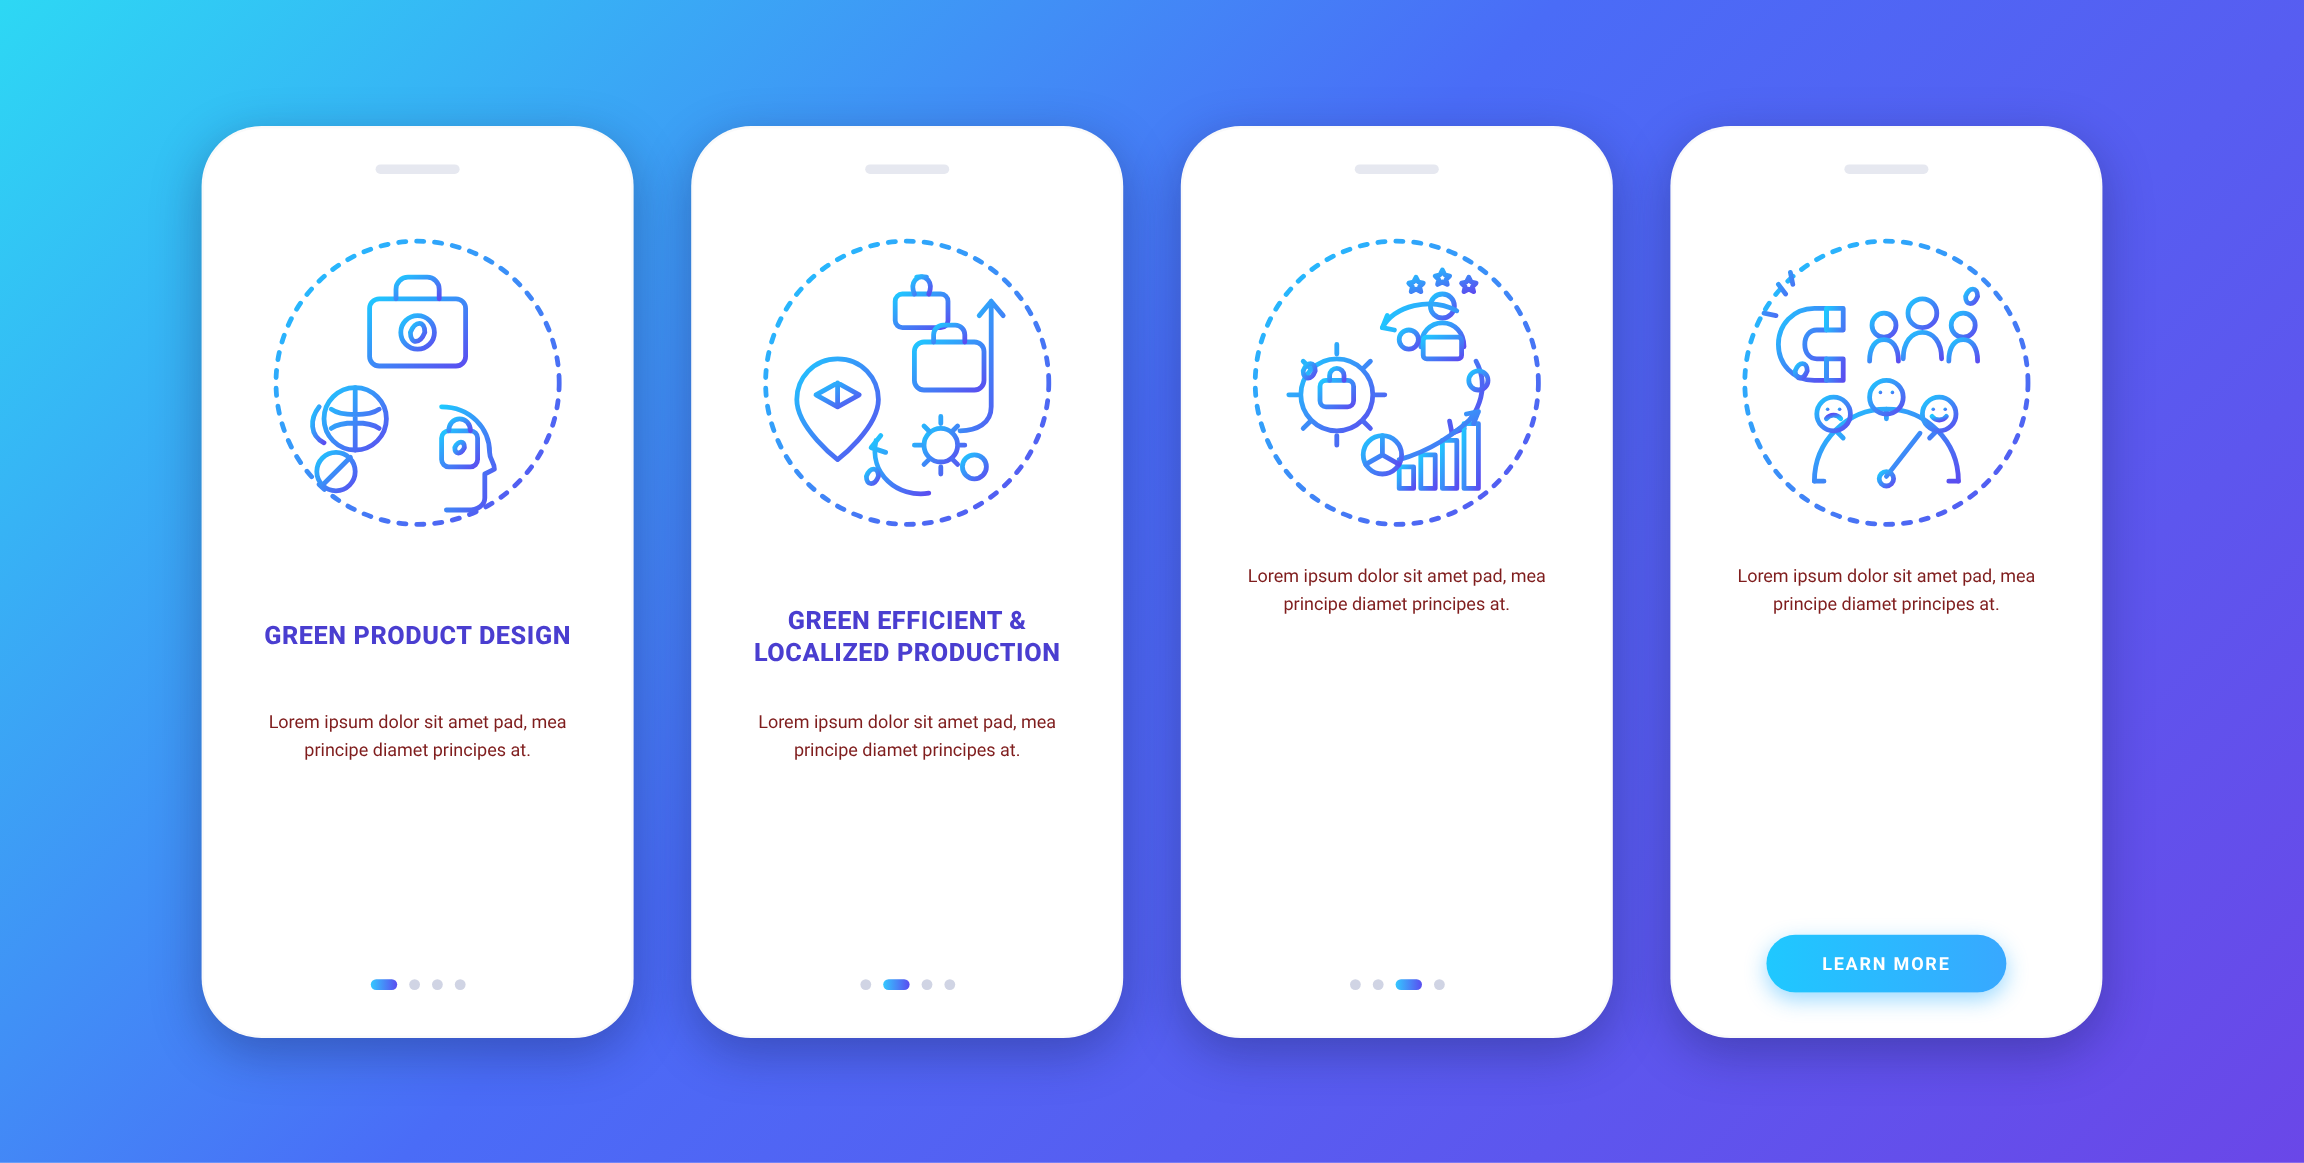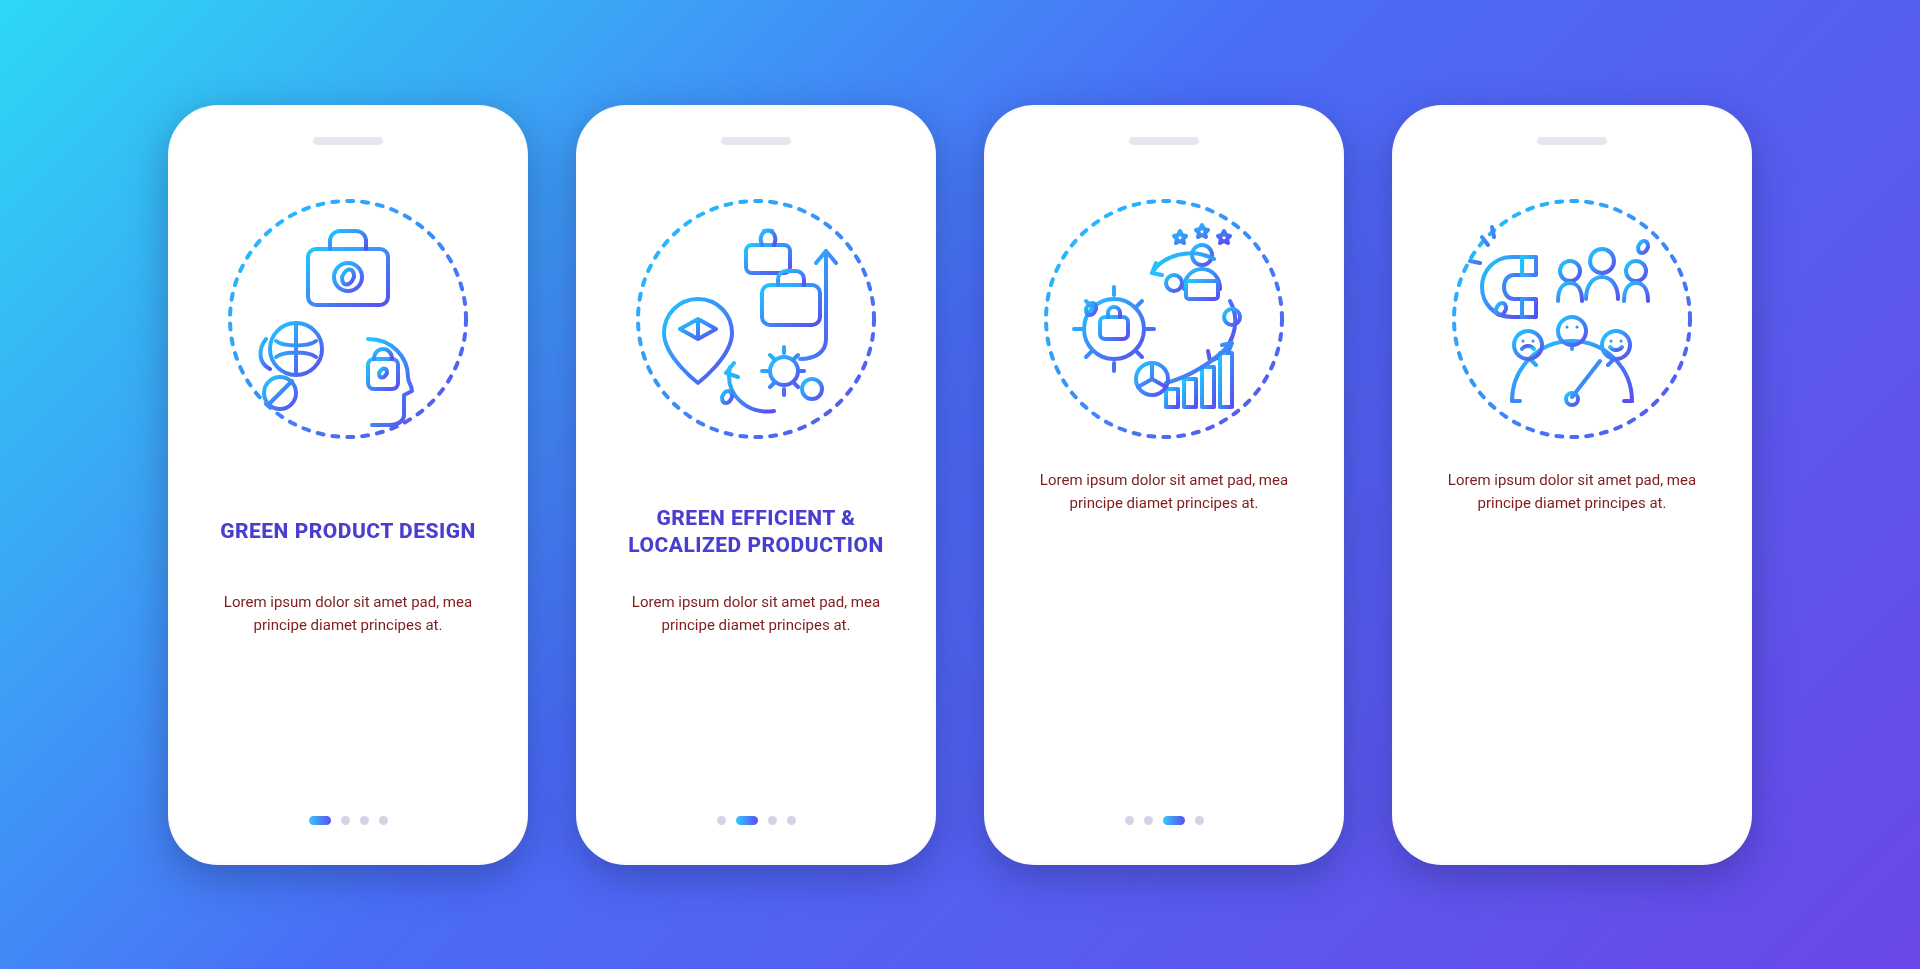--- a/index.html
+++ b/index.html
@@ -266,15 +266,16 @@
         <circle cx="125" cy="138" r="1.5" fill="url(#lg)" stroke="none"></circle>
           <circle cx="135" cy="138" r="1.5" fill="url(#lg)" stroke="none"></circle>
         <circle cx="174" cy="156" r="14"></circle>
         <path d="M168 158c3 4 9 4 12 0"></path>
         <circle cx="169" cy="152" r="1.5" fill="url(#lg)" stroke="none"></circle>
           <circle cx="179" cy="152" r="1.5" fill="url(#lg)" stroke="none"></circle>
       </svg>
     </div>
     <div class="body">Lorem ipsum dolor sit amet pad, mea principe diamet principes at.</div>
     <div class="spacer"></div>
+    <div class="cta">LEARN MORE</div>
   </div>
 
 </div>
 
 </body></html>

